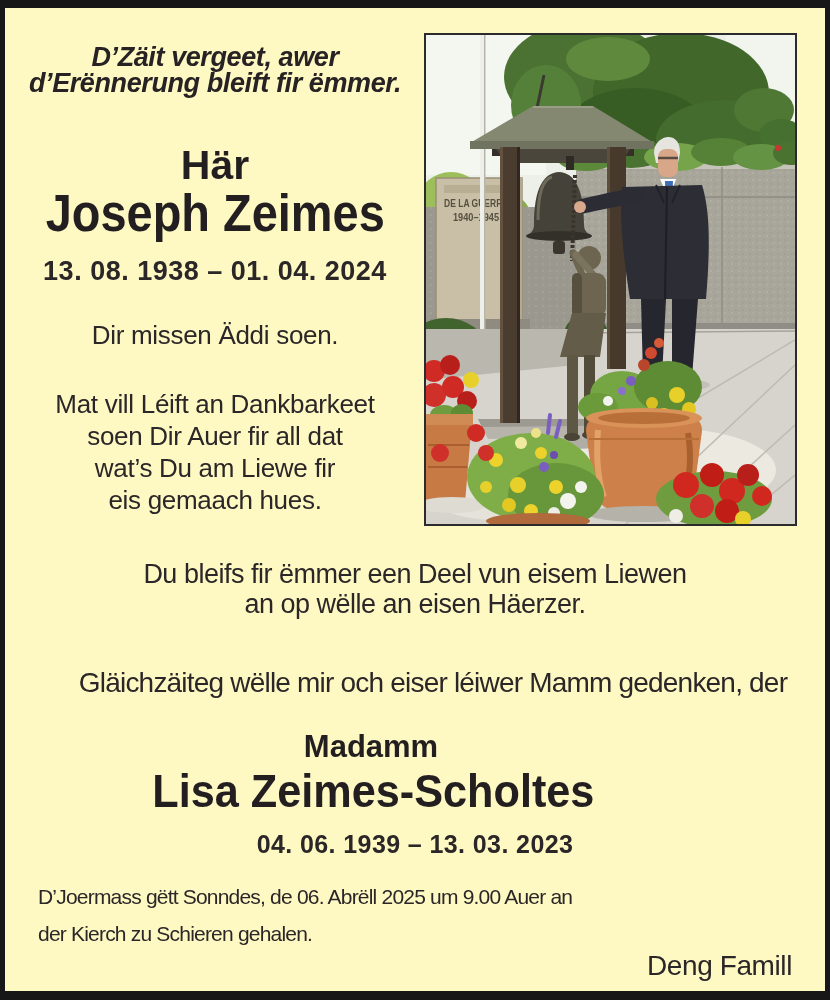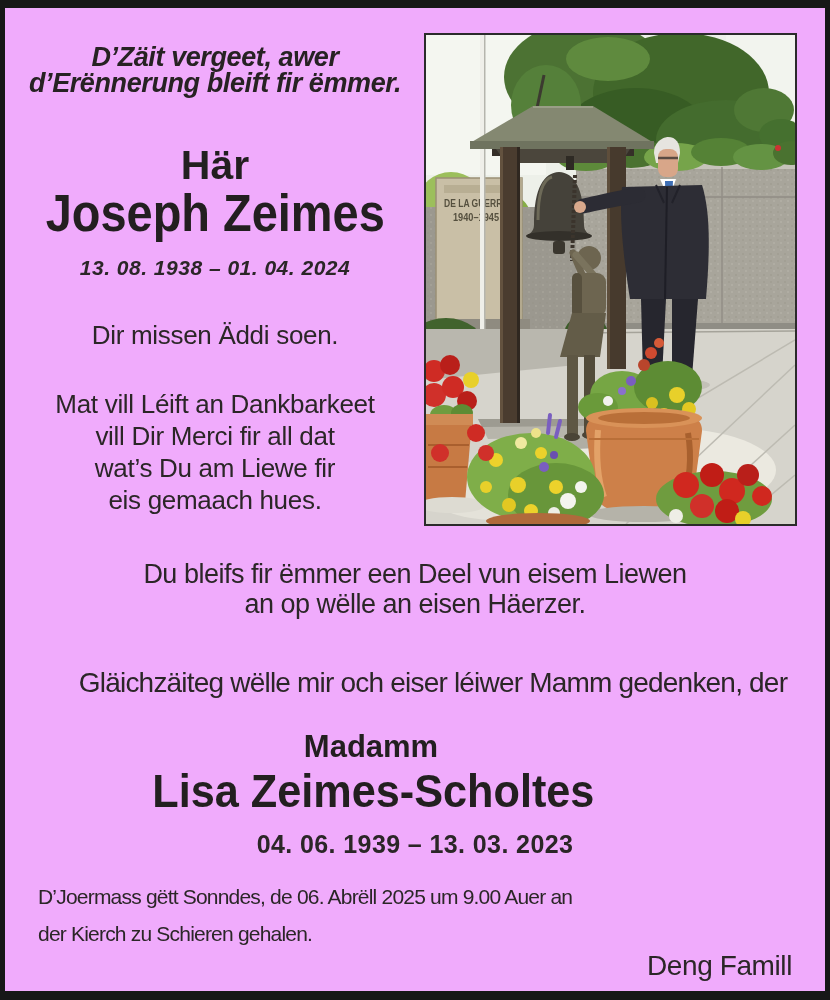--- a/index.html
+++ b/index.html
@@ -1,30 +1,30 @@
 <!DOCTYPE html>
 <html><head>
 <meta charset="utf-8">
 <style>
   html,body{margin:0;padding:0;background:#ffffff;}
   .page{
     position:relative;width:830px;height:1000px;box-sizing:border-box;
     border-top:8px solid #171717;border-bottom:9px solid #171717;
     border-left:5px solid #171717;border-right:5px solid #171717;
-    background:#f0abfc;overflow:hidden;
+    background:#fef9c3;overflow:hidden;
     font-family:"Liberation Sans",sans-serif;color:#2b2627;
   }
   .abs{position:absolute;}
   .ctr{text-align:center;}
   .quote{top:36px;left:2px;width:416px;font-size:27px;line-height:26px;
          font-style:italic;font-weight:600;letter-spacing:-0.4px;color:#272223;}
   .title1{top:134px;left:2px;width:416px;font-size:41px;font-weight:bold;color:#231f20;}
   .name1{top:176px;left:2px;width:416px;font-size:51px;font-weight:bold;color:#231f20;}
   .squeeze{display:inline-block;transform:scaleX(0.92);transform-origin:center;white-space:nowrap;}
-  .dates1{top:248px;left:2px;width:416px;font-size:21px;font-weight:600;letter-spacing:0.5px;font-style:italic;}
+  .dates1{top:248px;left:2px;width:416px;font-size:27px;font-weight:600;letter-spacing:0.5px;}
   .verse1{top:312px;left:2px;width:416px;font-size:26px;line-height:31px;letter-spacing:-0.3px;}
   .verse2{top:380px;left:2px;width:416px;font-size:26px;line-height:32px;letter-spacing:-0.3px;}
   .verse3{top:551px;left:0;width:820px;font-size:27px;line-height:30px;letter-spacing:-0.5px;}
   .intro2{top:659px;left:0;width:820px;font-size:28px;letter-spacing:-0.8px;padding-left:18px;}
   .title2{top:721px;left:0;width:732px;font-size:31px;font-weight:bold;color:#231f20;}
   .name2{top:755px;left:0;width:736px;font-size:47px;font-weight:bold;color:#231f20;}
   .dates2{top:822px;left:0;width:820px;font-size:25px;font-weight:600;letter-spacing:0.4px;}
   .service{top:870px;left:33px;width:770px;font-size:21px;line-height:37px;letter-spacing:-0.8px;}
   .signature{top:942px;left:0;width:787px;text-align:right;font-size:28px;letter-spacing:-0.4px;}
   .photo{
@@ -46,21 +46,21 @@
   <div class="abs ctr title1">Här</div>
   <div class="abs ctr name1"><span class="squeeze">Joseph Zeimes</span></div>
   <div class="abs ctr dates1">13. 08. 1938 – 01. 04. 2024</div>
 
   <div class="abs ctr verse1">
     <div>Dir missen Äddi soen.</div>
   </div>
 
   <div class="abs ctr verse2">
     <div>Mat vill Léift an Dankbarkeet</div>
-    <div>vill Dir Merci fir all dat</div>
+    <div>soen Dir Auer fir all dat</div>
     <div>wat’s Du am Liewe fir</div>
     <div>eis gemaach hues.</div>
   </div>
 
   <div class="abs photo">
     <svg width="369" height="489" viewBox="0 0 369 489" xmlns="http://www.w3.org/2000/svg">
       <defs>
         <pattern id="speck" width="7" height="7" patternUnits="userSpaceOnUse">
           <circle cx="2" cy="2" r="0.8" fill="#8d8a80"></circle>
           <circle cx="5" cy="5" r="0.7" fill="#cfccc2"></circle>

